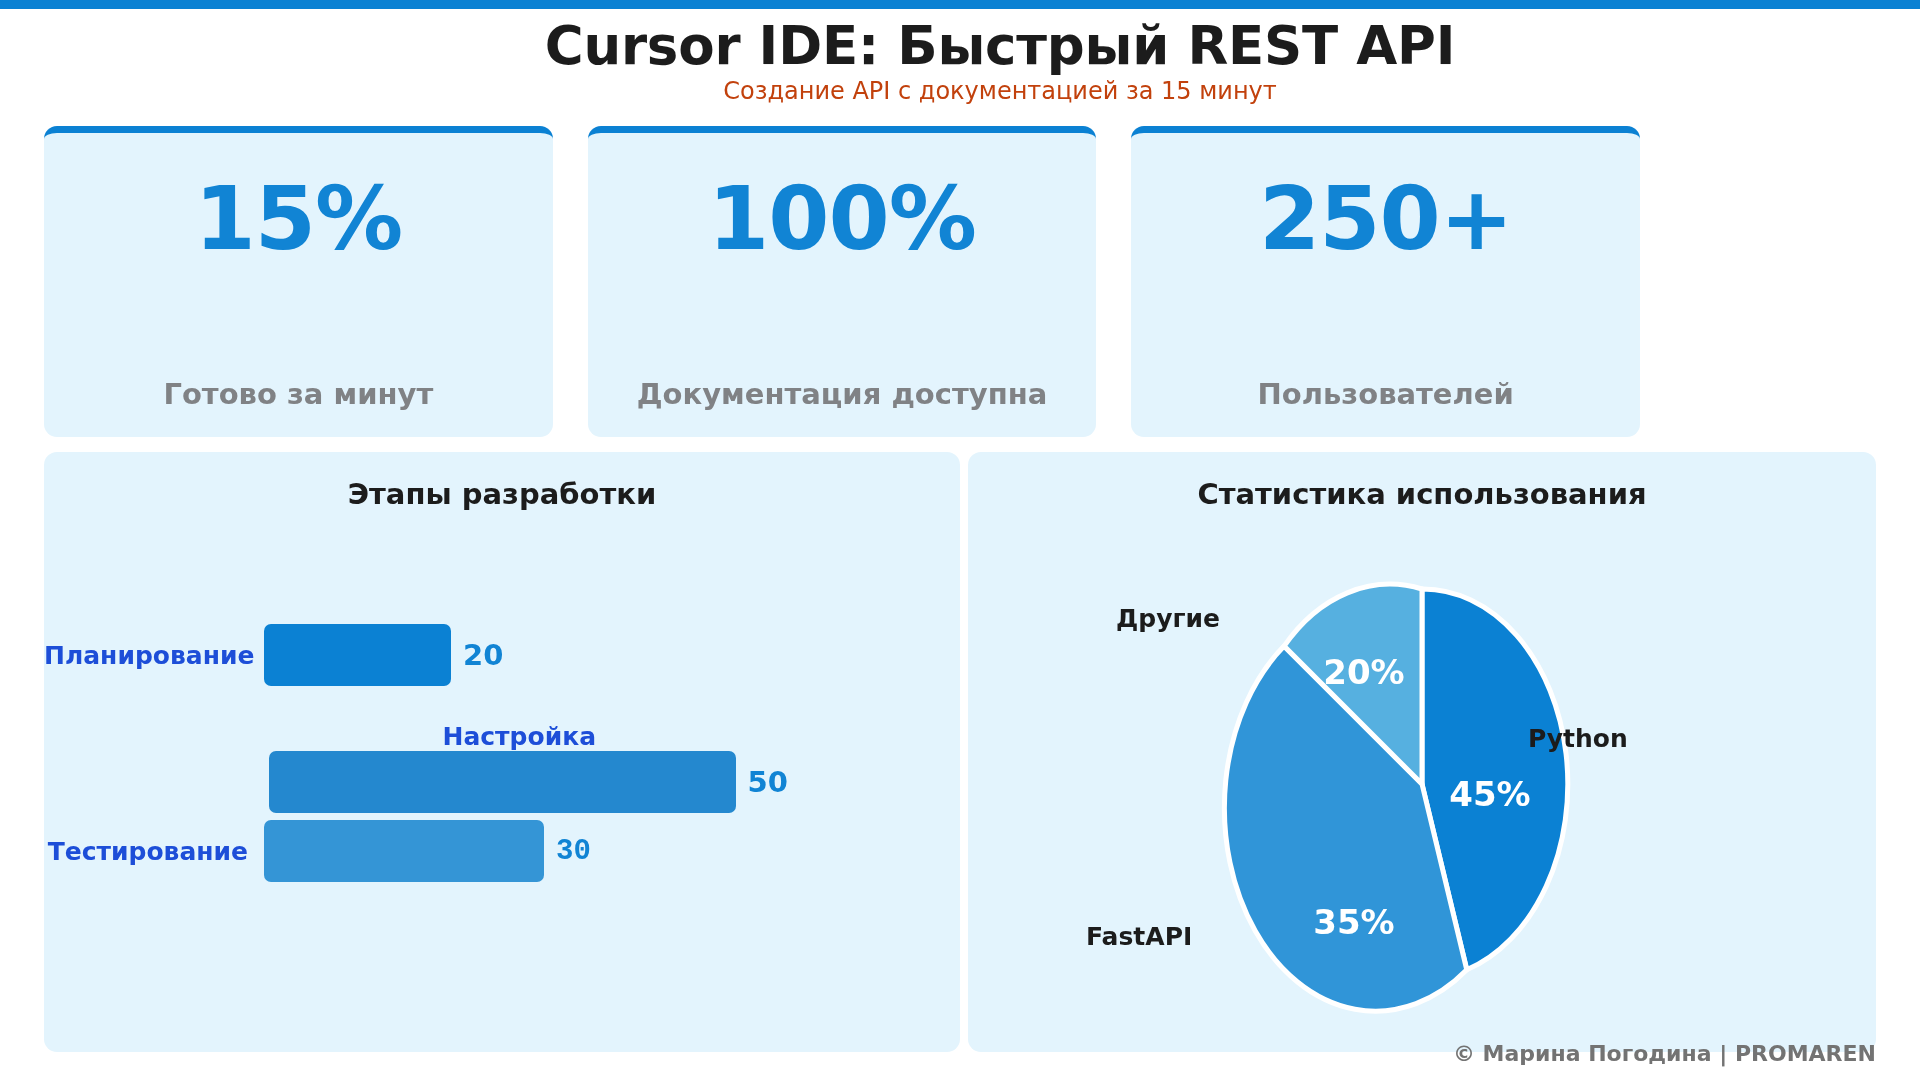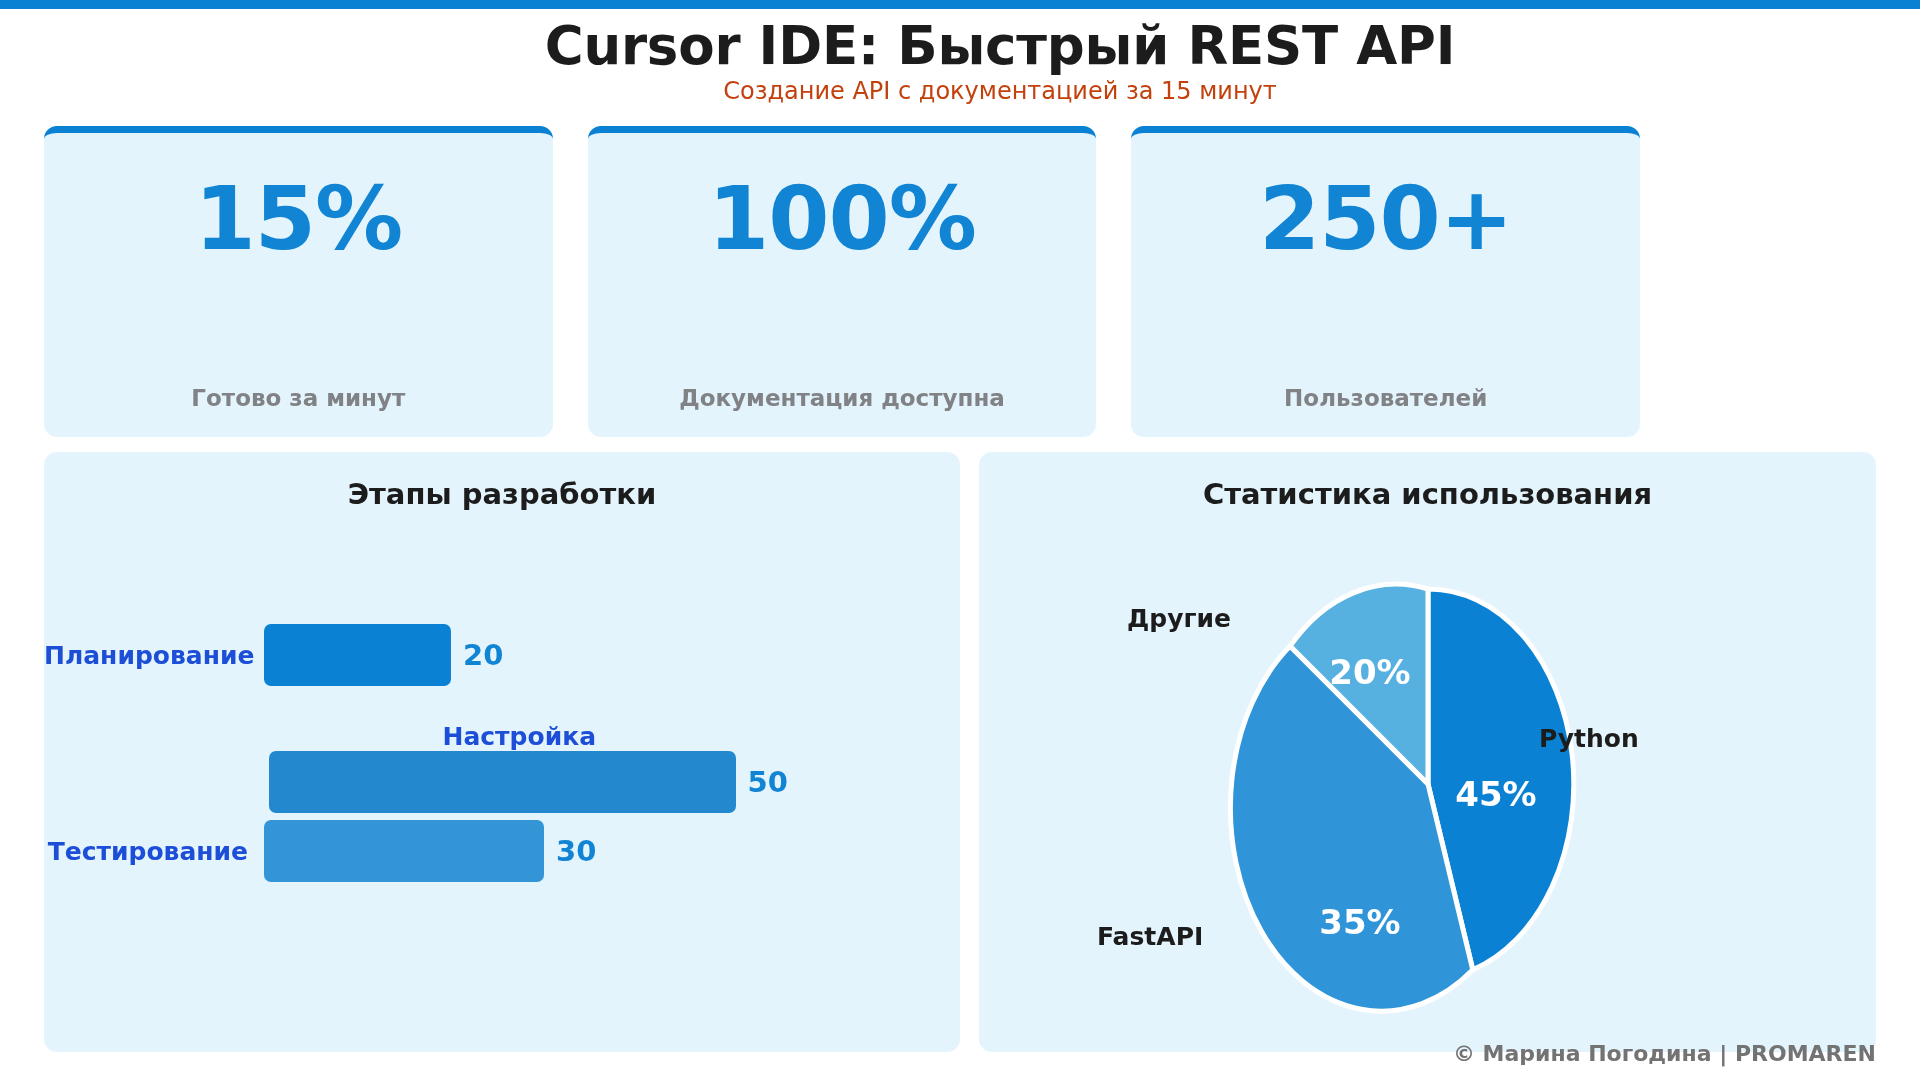--- a/index.html
+++ b/index.html
@@ -77,34 +77,34 @@
     color: #1184d4;
     line-height: 1;
     margin-top: 42px;
     letter-spacing: -1px;
   }
   .kpi-label {
     position: absolute;
     left: 0; right: 0;
     bottom: 26px;
     text-align: center;
-    font-size: 23px;
+    font-size: 29px;
     font-weight: 700;
     color: #808285;
   }
 
   
   .panels {
     position: absolute;
     left: 44px;
     top: 452px;
     width: 1832px;
     height: 600px;
     display: flex;
-    gap: 19px;
+    gap: 8px;
   }
   .panel {
     background: #e3f4fd;
     border-radius: 13px;
     position: relative;
     overflow: hidden;
   }
   .panel-bar { flex: 0 0 916px; }
   .panel-pie { flex: 1 1 auto; }
 
@@ -251,21 +251,21 @@
         <div class="bar-track">
           <div class="bar-fill" style="width:467px;background:#2488cf;"></div>
           <div class="bar-val" style="left:467px;">50</div>
         </div>
       </div>
 
       <div class="bar-row r2">
         <div class="bar-cat">Тестирование</div>
         <div class="bar-track">
           <div class="bar-fill" style="width:280px;background:#3495d6;"></div>
-          <div class="bar-val" style="left:280px;">30</div>
+          <div class="bar-val" style="left:280px;font-family:Liberation Mono, monospace;">30</div>
         </div>
       </div>
 
     </div>
   </div>
 
   <div class="panel panel-pie">
     <div class="panel-title">Статистика использования</div>
 
     <div class="pie-wrap">

